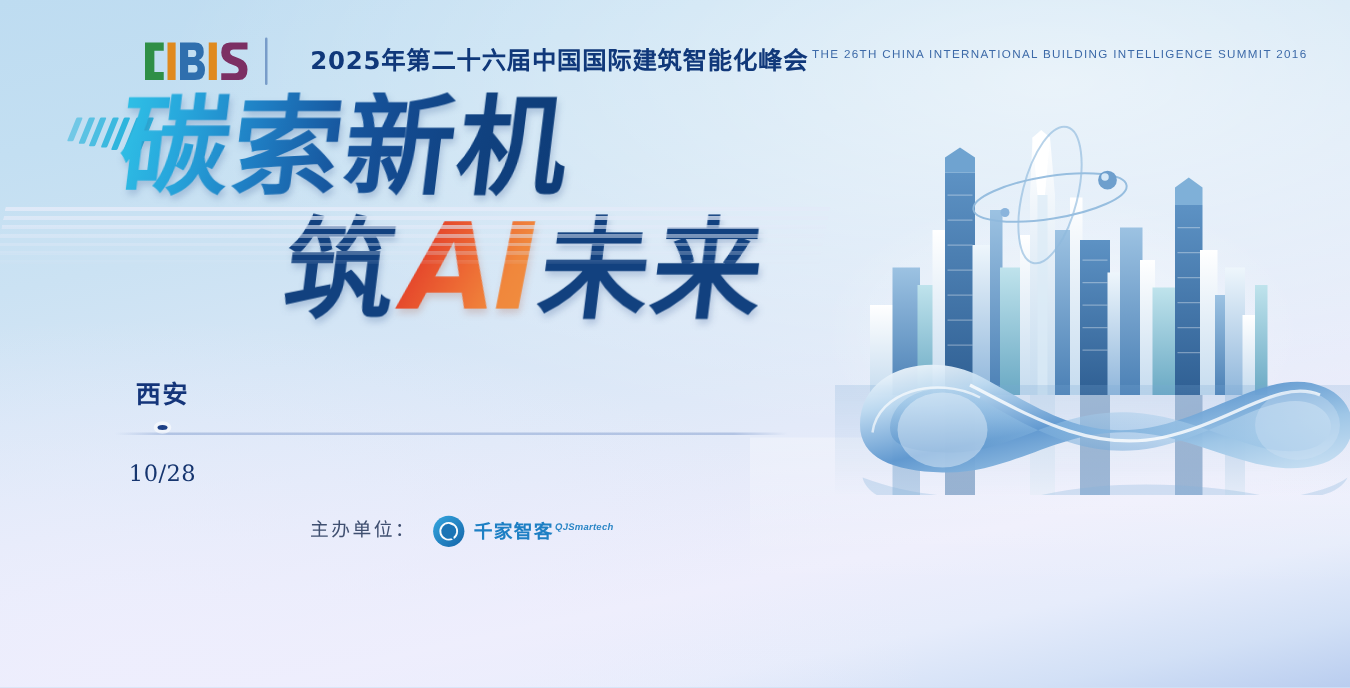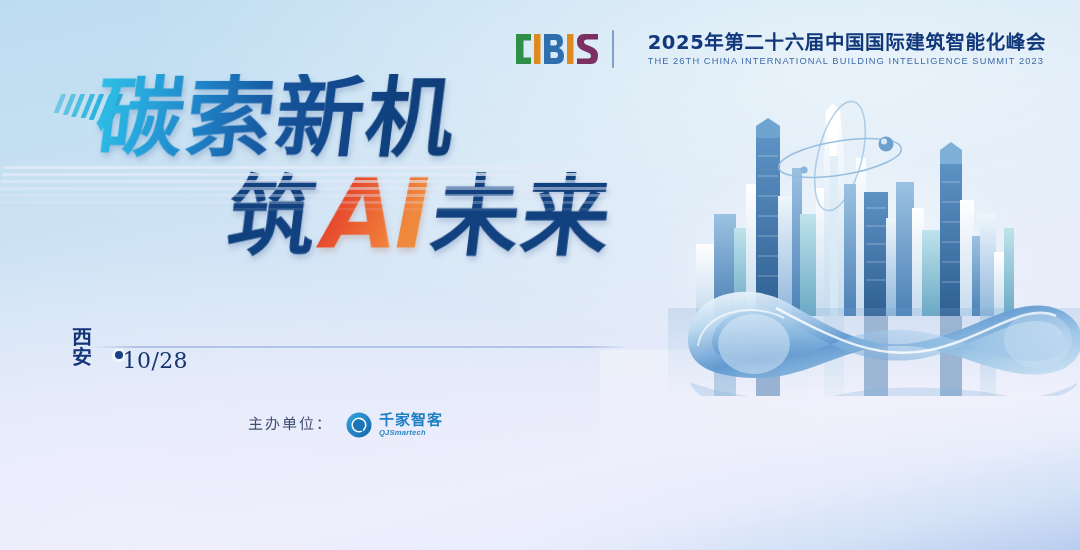--- a/index.html
+++ b/index.html
@@ -33,21 +33,21 @@
   
   #header{
     position:absolute; top:30px; right:34px;
     display:flex; align-items:center; gap:13px;
   }
   #cibis-logo{ display:block; }
   .vsep{
     width:2px; height:38px; background:#5d85bb; opacity:.75;
     border-radius:1px;
   }
-  #header-text{ display:flex; flex-direction:column; gap:3px;margin-left:21px; }
+  #header-text{ display:flex; flex-direction:row; gap:3px;margin-left:21px; }
   #header-cn{
     font-size:19.5px; font-weight:bold; color:#10387a;
     letter-spacing:.6px; line-height:1.08; white-space:nowrap;
     font-family:"DejaVu Sans","Liberation Sans",sans-serif;
   }
   #header-en{
     font-size:9.3px; color:#3d6aa8; letter-spacing:1.08px;
     white-space:nowrap; line-height:1.1;
     font-family:"Liberation Sans",sans-serif;
   }
@@ -137,50 +137,50 @@
     background:linear-gradient(to right,
       rgba(140,165,210,0) 0%, rgba(140,165,210,.55) 8%,
       rgba(140,165,210,.55) 92%, rgba(140,165,210,0) 100%);
   }
   #stops{
     position:absolute; inset:0;
     display:flex; justify-content:space-between;
   }
   .stop{
     width:116px;
-    display:flex; align-items:center;
+    display:flex; flex-direction:column; align-items:center;
   }
   .stop-city{
     font-family:"DejaVu Sans","Liberation Sans",sans-serif;
     font-size:20px; font-weight:bold; color:#14357a;
     letter-spacing:1.5px; line-height:1;
   }
   .stop-dot{
     width:8px; height:8px; border-radius:50%;
     background:#1b3f86; margin:15px 0 0 0;
     box-shadow:0 0 0 3px rgba(255,255,255,.55);
   }
   .stop-date{
     margin-top:27px;
     font-family:"DejaVu Serif","Liberation Serif",serif;
-    font-size:22px; color:#16356f; letter-spacing:.4px; line-height:1;
+    font-size:18px; color:#16356f; letter-spacing:.4px; line-height:1;
   }
 
   
   #organizer{
     position:absolute; left:248px; top:412px;
     display:flex; gap:13px;
   }
   #org-label{
     font-family:"DejaVu Sans","Liberation Sans",sans-serif;
     font-size:15px; color:#3f4f70; letter-spacing:2px;
   }
   #org-brand{ display:flex; align-items:center; gap:7px; }
   #org-mark{ display:block; }
-  #org-names{ display:flex; flex-direction:column; gap:1px; }
+  #org-names{ display:flex; gap:1px; }
   #org-cn{
     font-family:"DejaVu Sans","Liberation Sans",sans-serif;
     font-size:15px; font-weight:bold; color:#1d7fc4; letter-spacing:1px;
     line-height:1;
   }
   #org-en{
     font-family:Liberation Sans, sans-serif;
     font-size:7.6px; font-weight:bold; font-style:italic;
     color:#2b86c6; letter-spacing:.2px; line-height:1;
   }
@@ -225,21 +225,21 @@
       <rect x="104" y="4" width="13" height="60" fill="#e08a1e"></rect>
 
       <path d="M166 4 h-28 q-14 0 -14 16 q0 12 12 17 l12 5 q4 2 4 6 q0 5 -6 5 h-22 v11 h28
                q14 0 14 -17 q0 -12 -12 -17 l-12 -5 q-4 -2 -4 -5 q0 -5 6 -5 h22 Z" fill="#7c2f63"></path>
     </svg>
 
     <div class="vsep"></div>
 
     <div id="header-text">
       <div id="header-cn">2025年第二十六届中国国际建筑智能化峰会</div>
-      <div id="header-en">THE 26TH CHINA INTERNATIONAL BUILDING  INTELLIGENCE SUMMIT 2023</div>
+      <div id="header-en">THE 26TH CHINA INTERNATIONAL BUILDING  INTELLIGENCE SUMMIT 2016</div>
     </div>
   </div>
 
   <div id="glow"></div>
   <div id="floor"></div>
 
   <div id="art">
     <svg viewBox="0 0 420 300" preserveAspectRatio="xMidYMid meet">
       <defs>
         <linearGradient id="bTall" x1="0" y1="0" x2="0" y2="1">

